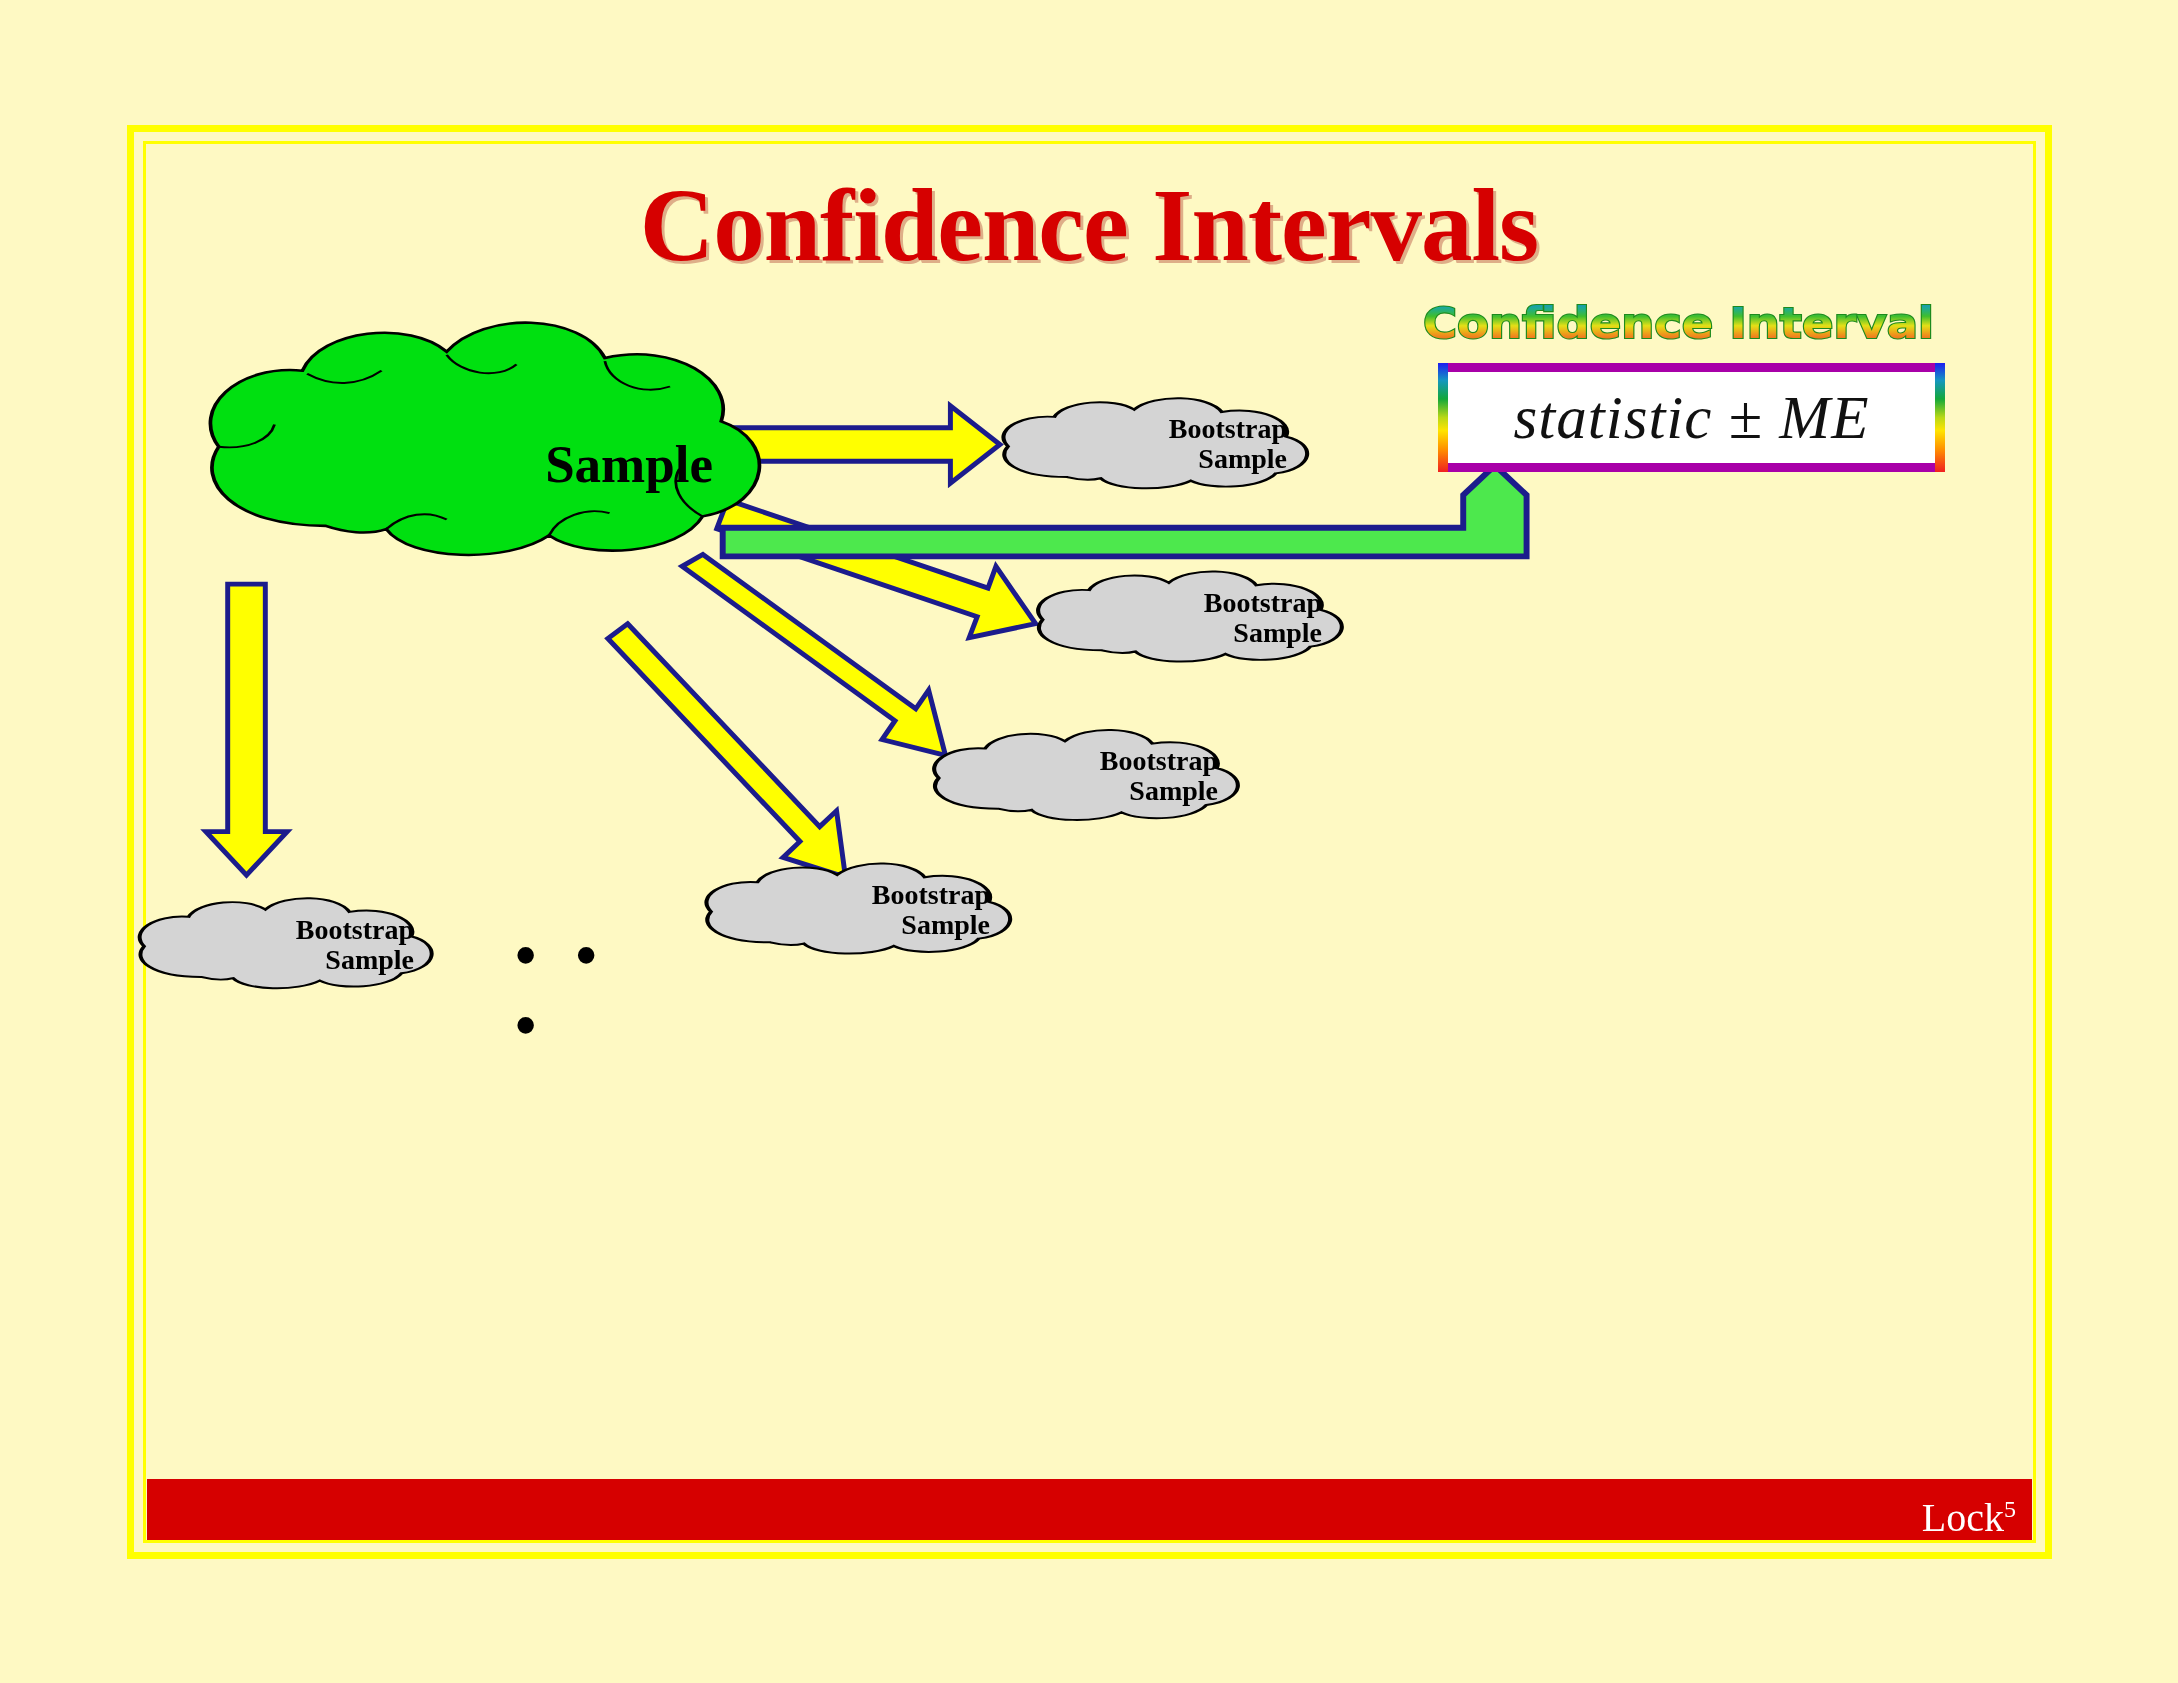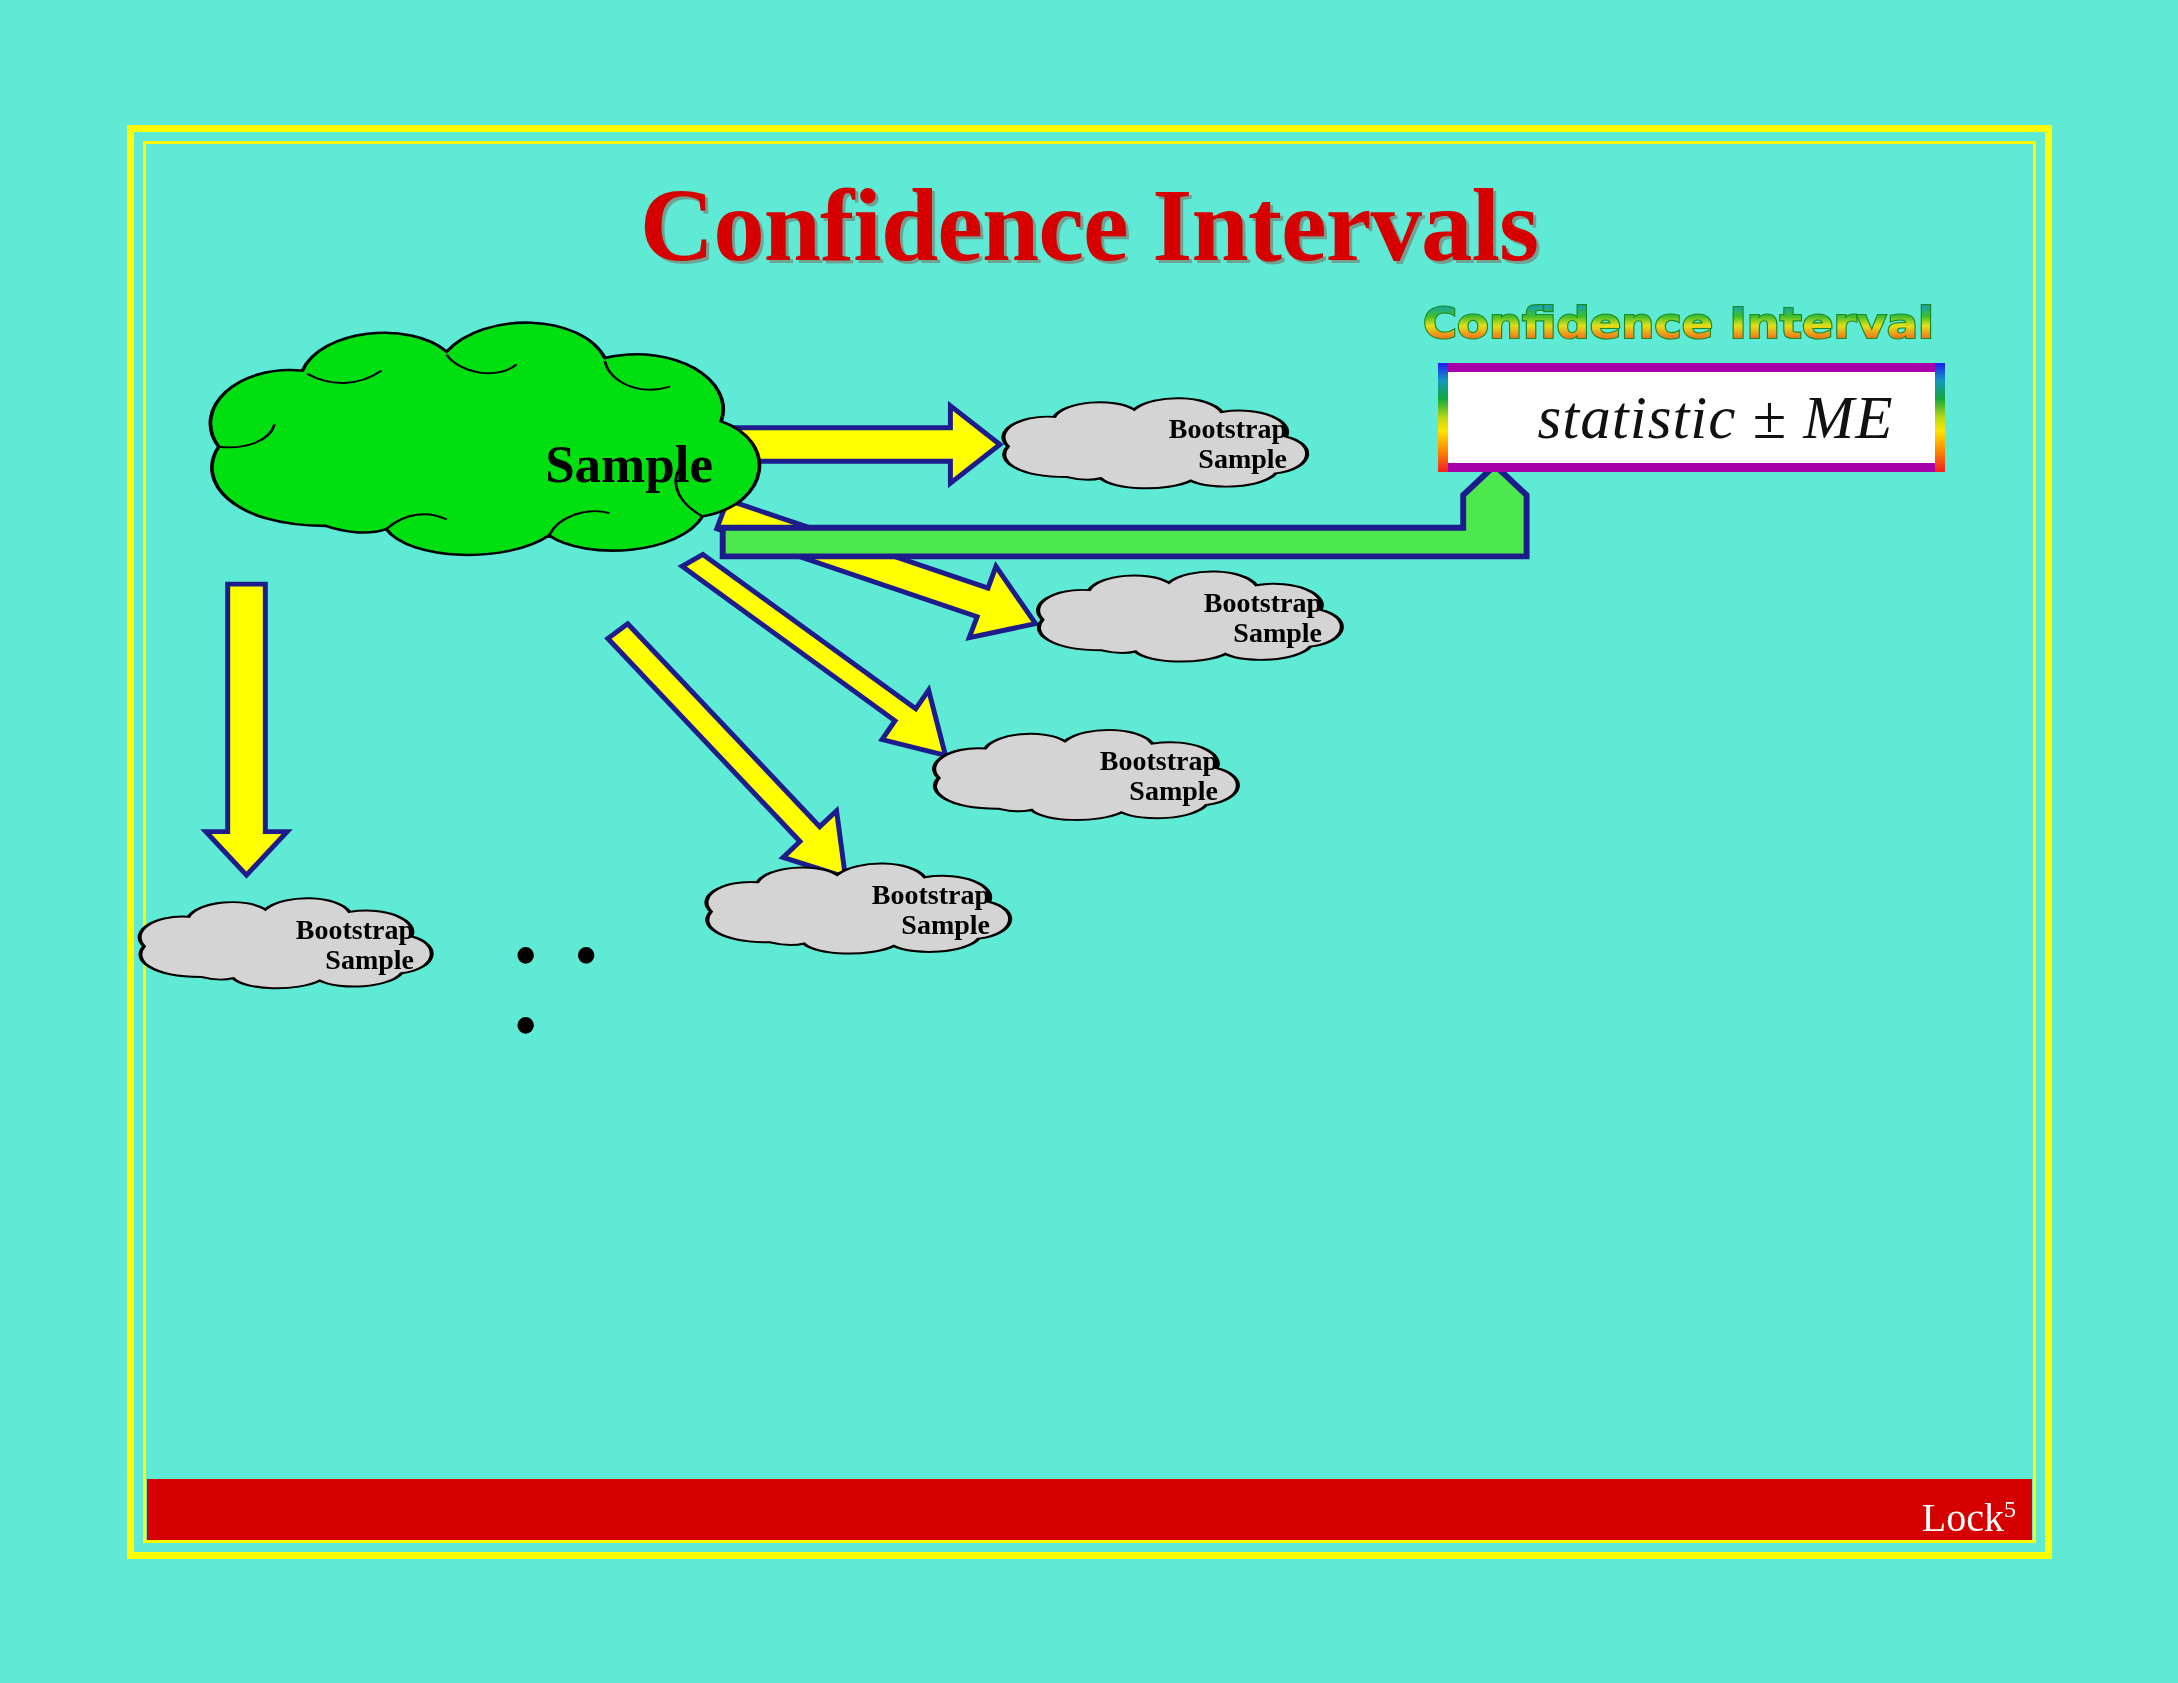--- a/index.html
+++ b/index.html
@@ -1,20 +1,20 @@
 <!DOCTYPE html>
 <html><head>
 <meta charset="utf-8">
 <style>
   html,body{margin:0;padding:0;background:#ffffff;}
   body{width:2178px;height:1683px;position:relative;overflow:hidden;
        font-family:"Liberation Serif", serif;}
 
   
-  #slide{position:absolute;left:0;top:0;width:2178px;height:1683px;background:#5eead4;}
+  #slide{position:absolute;left:0;top:0;width:2178px;height:1683px;background:#fef9c3;}
 
   #frame-outer{position:absolute;left:127px;top:125px;width:1925px;height:1434px;
                border:7px solid #ffff00;box-sizing:border-box;}
   #frame-inner{position:absolute;left:143px;top:141px;width:1893px;height:1402px;
                border:3px solid #ffff00;box-sizing:border-box;}
 
   
   #title{position:absolute;left:0;top:166px;width:2178px;text-align:center;
          font-family:"Liberation Serif", serif;font-weight:bold;font-size:103px;
          color:#d60000;letter-spacing:-1px;
@@ -35,21 +35,21 @@
   #ci-box .bd-top,#ci-box .bd-bot{position:absolute;left:0;width:507px;height:9px;
           background:#a800a8;}
   #ci-box .bd-top{top:0;} #ci-box .bd-bot{bottom:0;}
   #ci-box .bd-left,#ci-box .bd-right{position:absolute;top:0;width:10px;height:109px;
           background:linear-gradient(to bottom,#1d1df0 0%,#1597c0 16%,#13a83a 33%,
                      #b9d815 50%,#ffe400 62%,#ff8c00 80%,#f02020 100%);}
   #ci-box .bd-left{left:0;} #ci-box .bd-right{right:0;}
   #ci-text{position:absolute;left:0;top:0;width:507px;height:109px;
            display:flex;align-items:center;justify-content:center;
            font-family:"Liberation Serif", serif;font-style:italic;font-size:61px;
-           color:#111;letter-spacing:1px;padding-left:24px;}
+           color:#111;letter-spacing:1px;}
 
   
   .cloud-label{position:absolute;text-align:right;color:#000;
                font-family:"Liberation Serif", serif;font-weight:bold;
                line-height:1.08;pointer-events:none;}
   .cl-sample{font-size:53px;}
   .cl-bs{font-size:28px;}
 
   #ellipsis{position:absolute;left:515px;top:921px;width:119px;
             font-family:"Liberation Serif", serif;font-weight:bold;font-size:61px;

